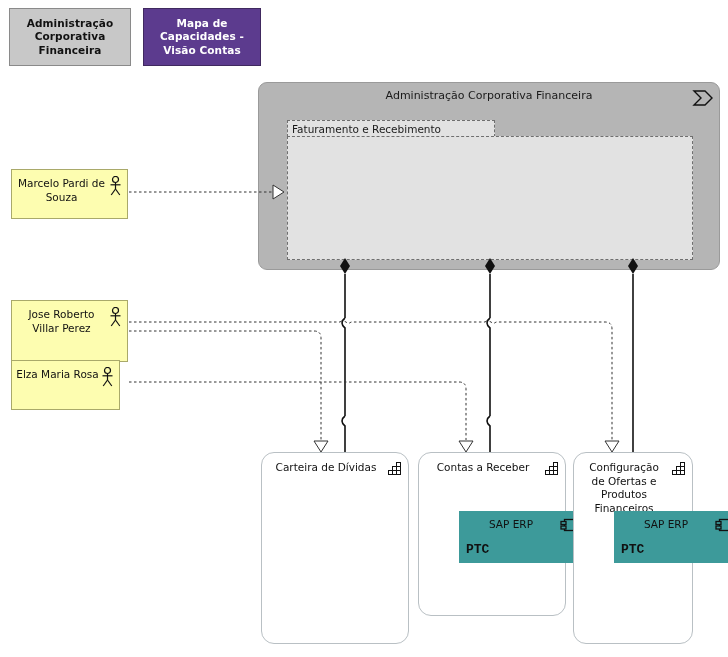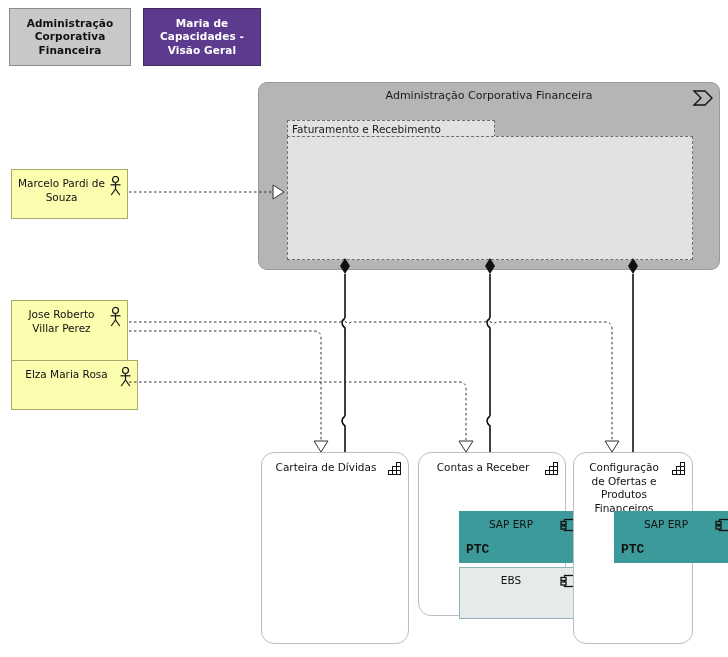--- a/index.html
+++ b/index.html
@@ -196,21 +196,21 @@
   }
 </style>
 </head>
 <body>
 
 <div class="tab tab-inactive">
   <span>Administração Corporativa Financeira</span>
 </div>
 
 <div class="tab tab-active">
-  <span>Maria de Capacidades - Visão Geral</span>
+  <span>Mapa de Capacidades - Visão Contas</span>
 </div>
 
 <div id="main-process">
   <div id="main-process-title">Administração Corporativa Financeira</div>
   <div id="process-icon">
     <svg width="22" height="20" viewBox="0 0 22 20">
       <path d="M2 3 L13 3 L20 10 L13 17 L2 17 L9 10 Z" fill="none" stroke="#111111" stroke-width="1.4"></path>
     </svg>
   </div>
 
@@ -241,21 +241,21 @@
     <svg width="13" height="20" viewBox="0 0 13 20">
       <circle cx="6.5" cy="3.5" r="3" fill="none" stroke="#111111" stroke-width="1.2"></circle>
       <line x1="6.5" y1="6.6" x2="6.5" y2="13" stroke="#111111" stroke-width="1.2"></line>
       <line x1="1.5" y1="8.8" x2="11.5" y2="8.8" stroke="#111111" stroke-width="1.2"></line>
       <line x1="6.5" y1="13" x2="2.2" y2="19" stroke="#111111" stroke-width="1.2"></line>
       <line x1="6.5" y1="13" x2="10.8" y2="19" stroke="#111111" stroke-width="1.2"></line>
     </svg>
   </div>
 </div>
 
-<div class="actor" style="left:11px; top:360px; width:127px; height:50px;">
+<div class="actor" style="left:11px; top:360px; width:109px; height:50px;">
   <div class="actor-label">Elza Maria Rosa</div>
   <div class="actor-icon">
     <svg width="13" height="20" viewBox="0 0 13 20">
       <circle cx="6.5" cy="3.5" r="3" fill="none" stroke="#111111" stroke-width="1.2"></circle>
       <line x1="6.5" y1="6.6" x2="6.5" y2="13" stroke="#111111" stroke-width="1.2"></line>
       <line x1="1.5" y1="8.8" x2="11.5" y2="8.8" stroke="#111111" stroke-width="1.2"></line>
       <line x1="6.5" y1="13" x2="2.2" y2="19" stroke="#111111" stroke-width="1.2"></line>
       <line x1="6.5" y1="13" x2="10.8" y2="19" stroke="#111111" stroke-width="1.2"></line>
     </svg>
   </div>
@@ -350,30 +350,20 @@
     <div class="comp-icon">
       <svg width="16" height="16" viewBox="0 0 16 16">
         <rect x="4.5" y="2.5" width="10" height="11" fill="none" stroke="#111111" stroke-width="1.3"></rect>
         <rect x="1" y="4.5" width="5" height="3" fill="#3d9a9a" stroke="#111111" stroke-width="1.3"></rect>
         <rect x="1" y="9" width="5" height="3" fill="#3d9a9a" stroke="#111111" stroke-width="1.3"></rect>
       </svg>
     </div>
     <div class="comp-sub">PTC</div>
   </div>
 
-  <div class="component comp-gray" style="left:12px; top:114px; width:124px; height:52px;">
-    <div class="comp-name">EBS</div>
-    <div class="comp-icon">
-      <svg width="16" height="16" viewBox="0 0 16 16">
-        <rect x="4.5" y="2.5" width="10" height="11" fill="none" stroke="#111111" stroke-width="1.3"></rect>
-        <rect x="1" y="4.5" width="5" height="3" fill="#e7eaea" stroke="#111111" stroke-width="1.3"></rect>
-        <rect x="1" y="9" width="5" height="3" fill="#e7eaea" stroke="#111111" stroke-width="1.3"></rect>
-      </svg>
-    </div>
-  </div>
 </div>
 
 <div class="capability" style="left:573px; top:452px; width:120px; height:192px;">
   <div class="cap-title">Configuração de Ofertas e Produtos Financeiros</div>
   <div class="cap-icon">
     <svg width="14" height="14" viewBox="0 0 14 14">
       <rect x="0.5" y="9.5" width="4" height="4" fill="none" stroke="#111111" stroke-width="1"></rect>
       <rect x="4.5" y="5.5" width="4" height="4" fill="none" stroke="#111111" stroke-width="1"></rect>
       <rect x="4.5" y="9.5" width="4" height="4" fill="none" stroke="#111111" stroke-width="1"></rect>
       <rect x="8.5" y="1.5" width="4" height="4" fill="none" stroke="#111111" stroke-width="1"></rect>

